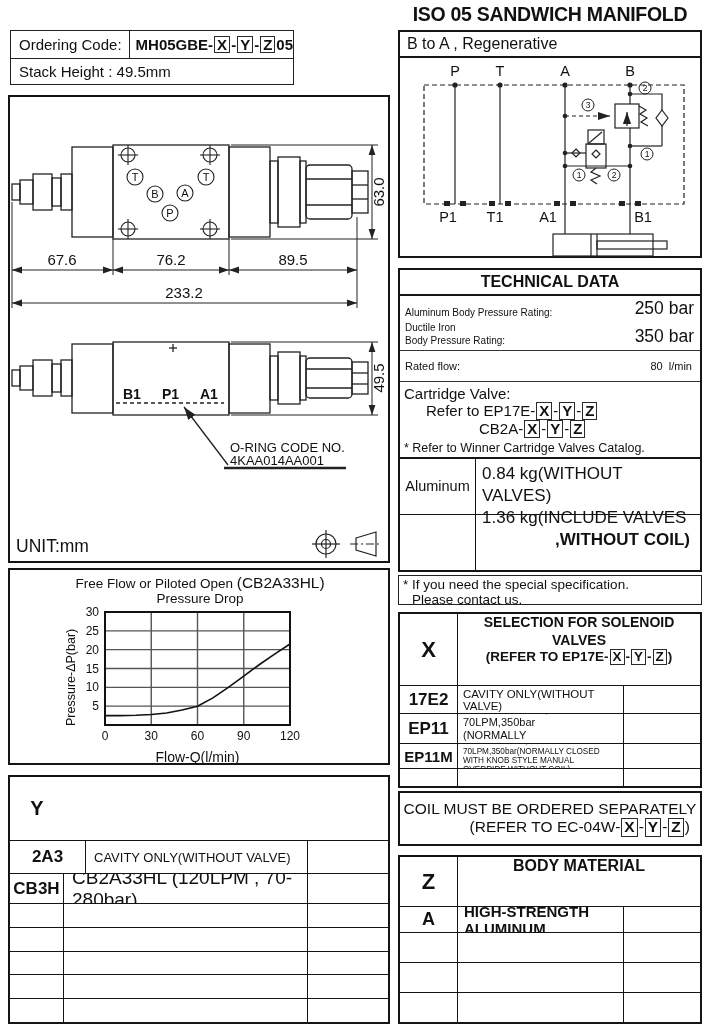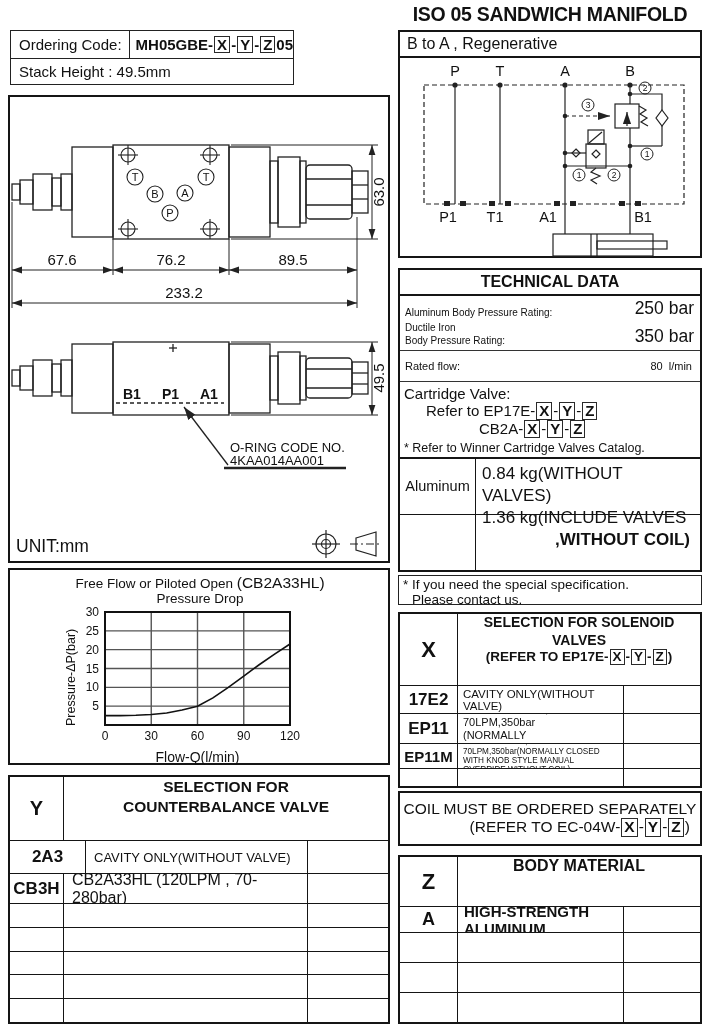--- a/index.html
+++ b/index.html
@@ -419,33 +419,29 @@
       </svg>
     <div class="abs chart-title" style="left:20px;top:4px;"><span>Free Flow or Piloted Open</span> <b>(CB2A33HL)</b></div>
     <div class="abs chart-sub" style="left:20px;top:21px;">Pressure Drop</div>
     <div class="abs ylab" style="left:54px;top:40px;">Pressure-ΔP(bar)</div>
     <div class="abs xlab" style="left:95px;top:172px;margin-top:7px;">Flow-Q(l/min)</div>
   </div>
 
   <div class="tbl" style="left:8px;top:775px;width:382px;height:249px;">
     <div class="tr" style="height:64px;">
       <div class="td center hdr-code" style="width:54px;font-size:20px;">Y</div>
-      <div class="hdr-desc" style="font-size:15.5px;line-height:1.3;">
-        <div>SELECTION FOR</div>
-        <div>COUNTERBALANCE VALVE</div>
-      </div>
     </div>
     <div class="tr" style="height:33px;">
       <div class="td code-cell" style="width:76px;font-size:17px;">2A3</div>
       <div class="td grow" style="padding-left:8px;font-size:13px;">CAVITY ONLY(WITHOUT VALVE)</div>
       <div class="td" style="width:80px;"></div>
     </div>
     <div class="tr" style="height:30px;">
       <div class="td code-cell" style="width:54px;font-size:17px;">CB3H</div>
-      <div class="td grow" style="padding-left:8px;font-size:16px;">CB2A33HL (120LPM , 70-280bar)</div>
+      <div class="td grow" style="padding-left:8px;font-size:19px;">CB2A33HL (120LPM , 70-280bar)</div>
       <div class="td" style="width:80px;"></div>
     </div>
     <div class="tr grow">
         <div class="td" style="width:54px;"></div>
         <div class="td grow"></div>
         <div class="td" style="width:80px;"></div>
       </div>
     <div class="tr grow">
         <div class="td" style="width:54px;"></div>
         <div class="td grow"></div>

